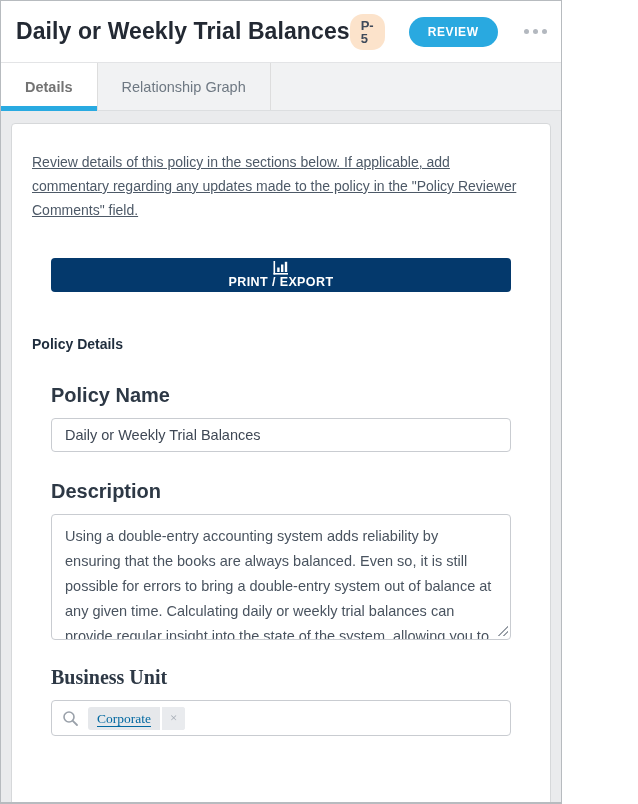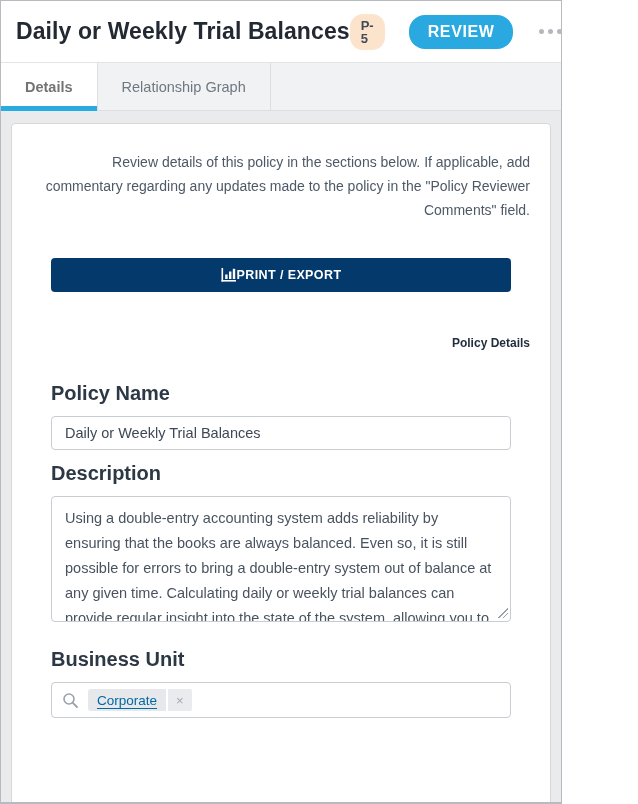--- a/index.html
+++ b/index.html
@@ -34,21 +34,21 @@
   .header-right { margin-left: auto; display: flex; align-items: center; gap: 24px; }
   .id-badge {
     background: #fce3cb; color: #3f4a5a;
     font-size: 13px; font-weight: 700;
     padding: 5px 11px; border-radius: 13px;
     line-height: 1;
   }
   .review-btn {
     background: #29a9e0; color: #fff; border: none;
     font-family: inherit;
-    font-size: 16px; font-weight: 700; letter-spacing: 0.6px;
+    font-size: 12px; font-weight: 700; letter-spacing: 0.6px;
     padding: 9px 19px; border-radius: 16px;
     line-height: 1; cursor: pointer;
   }
   .dots { display: flex; gap: 4px; padding: 4px 2px; cursor: pointer; }
   .dots span { width: 5px; height: 5px; border-radius: 50%; background: #b3b8bf; }
 
   
   .tabs {
     height: 48px; flex: 0 0 48px;
     background: #f1f2f3;
@@ -81,47 +81,48 @@
   .card {
     background: #fff;
     border: 1px solid #d6d8da;
     border-radius: 4px;
     height: calc(100% + 10px);
     padding: 24px 20px 20px;
     overflow: hidden;
   }
   .intro {
     max-width: 548px; margin: 2px auto 0;
-    text-align: right;
-    font-size: 14px; line-height: 24px; color: #4d5967;
+    text-align: left;
+    font-size: 14px; line-height: 24px; color: #4d5967; text-decoration: underline;
   }
   .print-btn {
     margin: 36px 19px 0;
     width: calc(100% - 38px);
     height: 34px;
     background: #04396c; color: #fff;
     border: none; border-radius: 4px;
     font-family: inherit;
     font-size: 12.5px; font-weight: 700; letter-spacing: 0.4px;
     display: flex; align-items: center; justify-content: center; gap: 0;
     cursor: pointer;
+    flex-direction: column;
   }
   .section-title {
     margin: 44px 0 0 0;
-    font-size: 12px; font-weight: 700; color: #1f2d3d; text-align: right;
+    font-size: 14px; font-weight: 700; color: #1f2d3d;
   }
   .form { margin: 0 19px; }
   .field-label {
     display: block;
     font-size: 20px; font-weight: 700; color: #2d3845;
     margin-bottom: 11px;
   }
   .field-pn { margin-top: 32px; }
-  .field-desc { margin-top: 12px; }
-  .field-bu { margin-top: 26px; }
+  .field-desc { margin-top: 28px; }
+  .field-bu { margin-top: 26px; font-family: Liberation Serif, serif; }
   .field-po { margin-top: 34px; }
   .text-input {
     width: 100%; height: 34px;
     border: 1px solid #c9ccd1; border-radius: 4px;
     padding: 0 13px;
     font-family: inherit; font-size: 14.5px; color: #3f4855;
     background: #fff; outline: none;
   }
   .ta-wrap { position: relative; }
   .desc-textarea {

